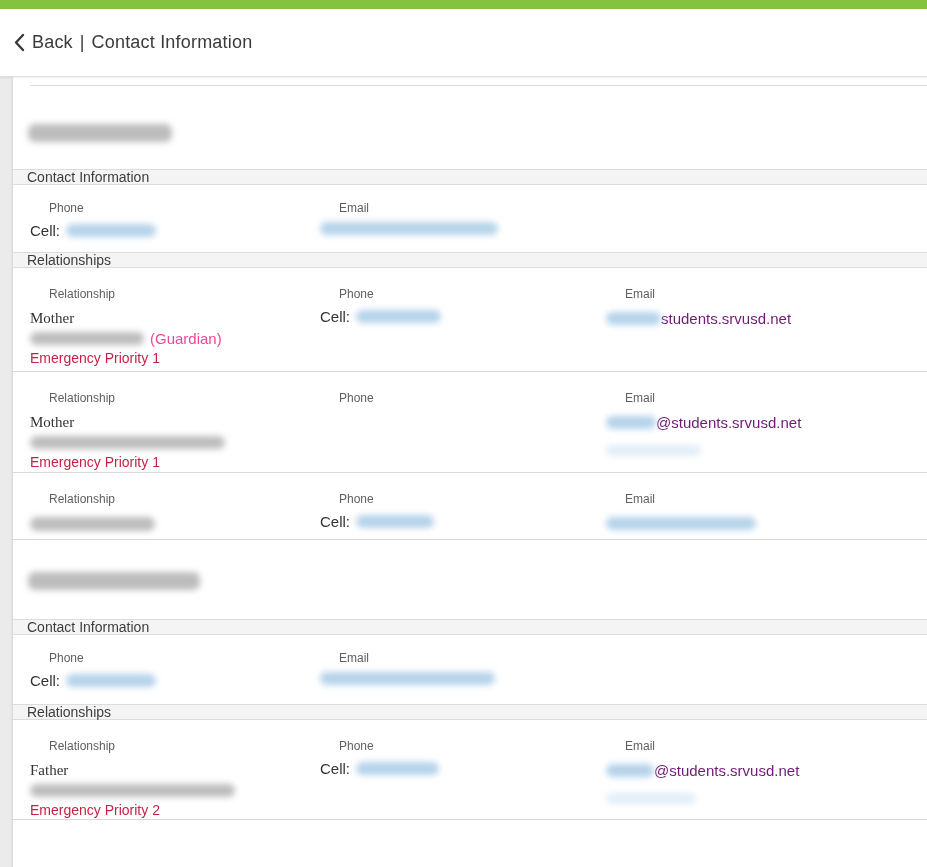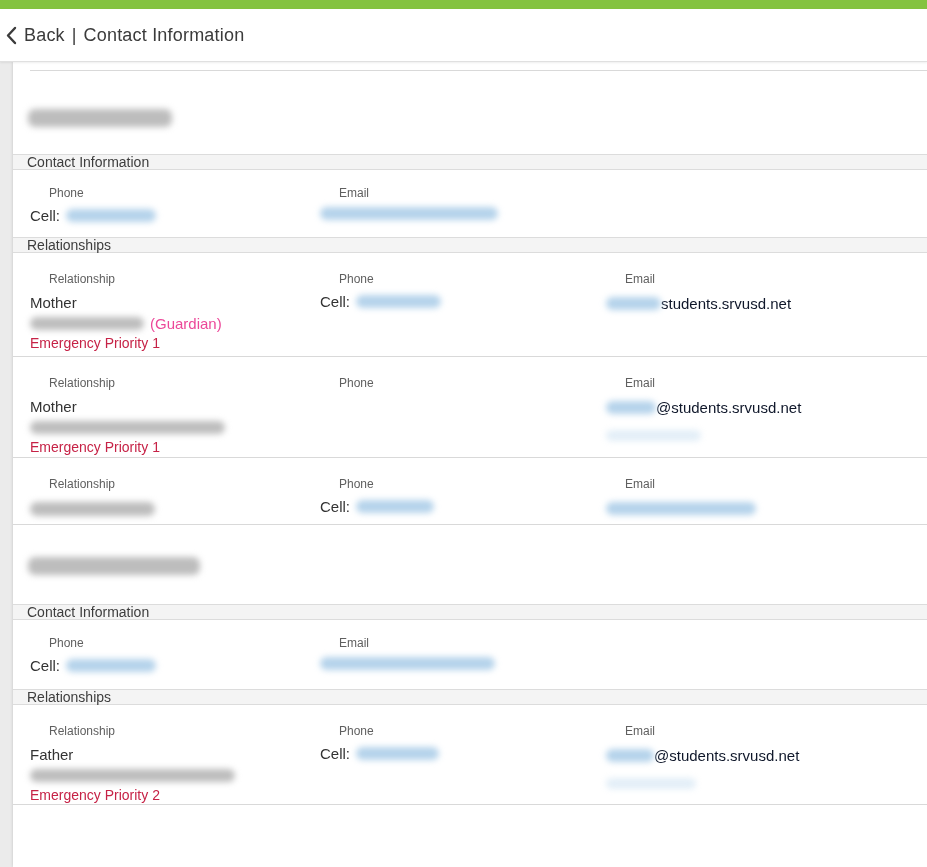--- a/index.html
+++ b/index.html
@@ -1,22 +1,22 @@
 <!DOCTYPE html>
 <html><head>
 <meta charset="utf-8">
 <style>
   * { margin:0; padding:0; box-sizing:border-box; }
   html,body { width:927px; height:867px; overflow:hidden;
     font-family:"Liberation Sans", sans-serif; background:#ebebeb; }
 
   .topbar { height:9px; background:#84c340; }
-  .appheader { height:53px; background:#fff; border-bottom:1px solid #e0e0e0;
+  .appheader { height:68px; background:#fff; border-bottom:1px solid #e0e0e0;
     box-shadow:0 1px 2px rgba(0,0,0,.07); display:flex; align-items:center;
-    padding-left:4px; position:relative; z-index:2; }
+    padding-left:12px; position:relative; z-index:2; }
   .back-link { display:flex; align-items:center; cursor:pointer; }
   .chevron { width:15px; height:19px; margin-right:5px; }
   .header-text { font-size:18px; color:#3b3b3b; letter-spacing:.2px; }
   .header-sep { font-size:18px; color:#3b3b3b; margin:0 7px; }
 
   .page { height:805px; position:relative; }
   .card { margin-left:13px; height:100%; background:#fff;
     box-shadow:0 0 3px rgba(0,0,0,.18); position:relative; overflow:hidden; }
 
   .top-divider { margin:8px 0 0 17px; border-top:1px solid #d9d9d9; height:0; }
@@ -35,33 +35,33 @@
     color:#3d3d3d; display:flex; align-items:center; }
 
   .contact-grid { height:67px; padding:16px 0 0 17px; display:flex; }
   .contact-grid.second { height:69px; }
   .col-a { width:290px; }
   .col-b { flex:1; }
 
   .field-label { font-size:12px; color:#5f5f5f;margin-left:19px; }
   .field-value { font-size:15px; color:#333; display:flex; align-items:center; margin-top:7px;text-align:right; }
   .cell-prefix { margin-right:6px; }
-  .link-text { color:#0f172a; font-size:15px; }
+  .link-text { color:#701a75; font-size:15px; }
   .no-data { font-style:italic; color:#333; }
 
   .rel-row { border-bottom:1px solid #d9d9d9; padding:19px 0 0 17px; display:flex; }
   .row-h104 { height:104px; }
   .row-h101 { height:101px; }
   .row-h67  { height:67px; }
   .row-h100 { height:100px; }
   .col1 { width:290px; }
   .col2 { width:286px; }
   .col3 { flex:1; }
 
-  .rel-type { font-size:15px; color:#333; margin-top:7px; line-height:20px; }
+  .rel-type { font-size:15px; color:#333; margin-top:7px; line-height:20px;font-family:Liberation Serif, serif; }
   .name-line { display:flex; align-items:center; height:20px; }
   .guardian-note { font-size:15px; color:#ec4899; margin-left:6px; }
   .priority { font-size:14px; color:#c62246; margin-top:2px; line-height:17px; }
 
   .email-line { display:flex; align-items:center; margin-top:7px; height:20px; }
   .sub-smudge { margin-top:10px; }
 </style>
 </head>
 <body>
 

